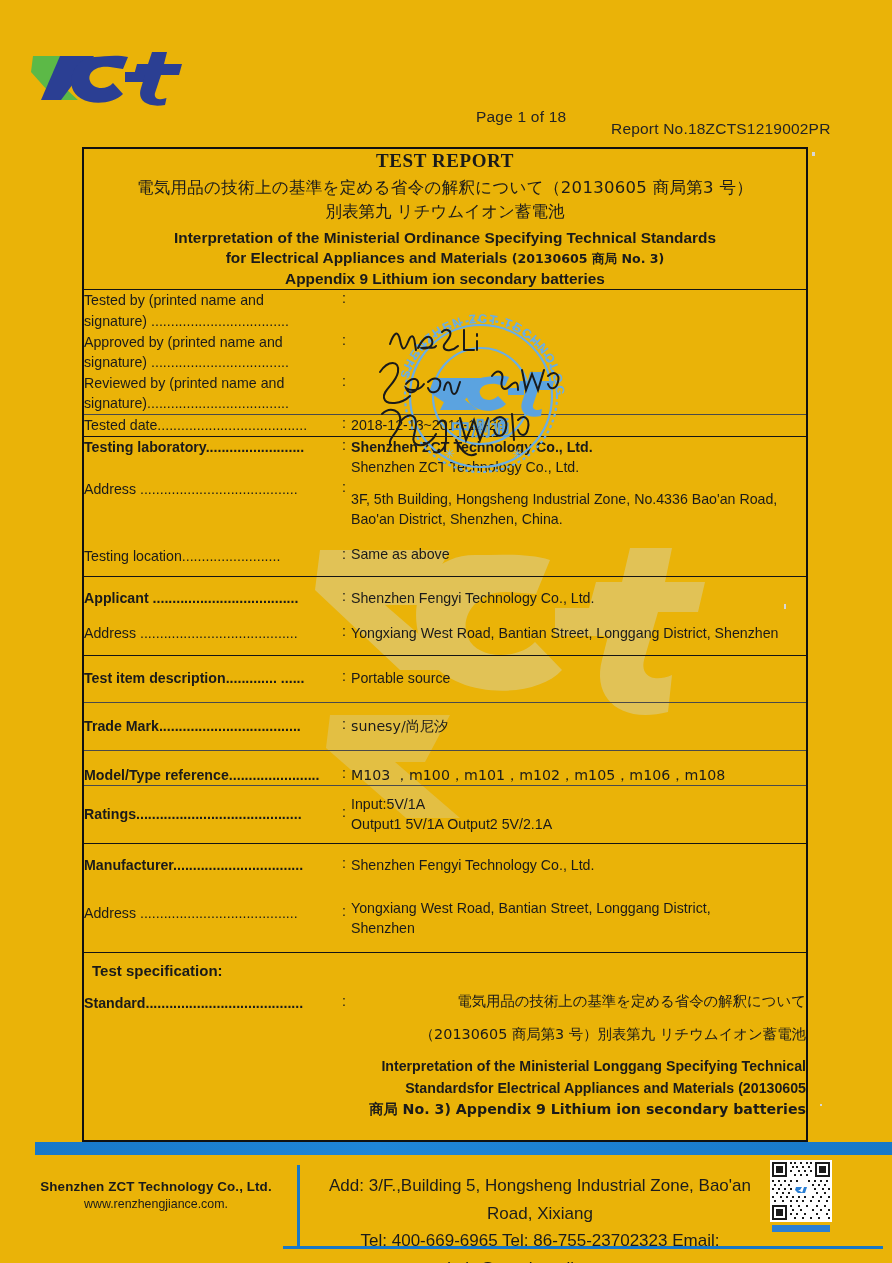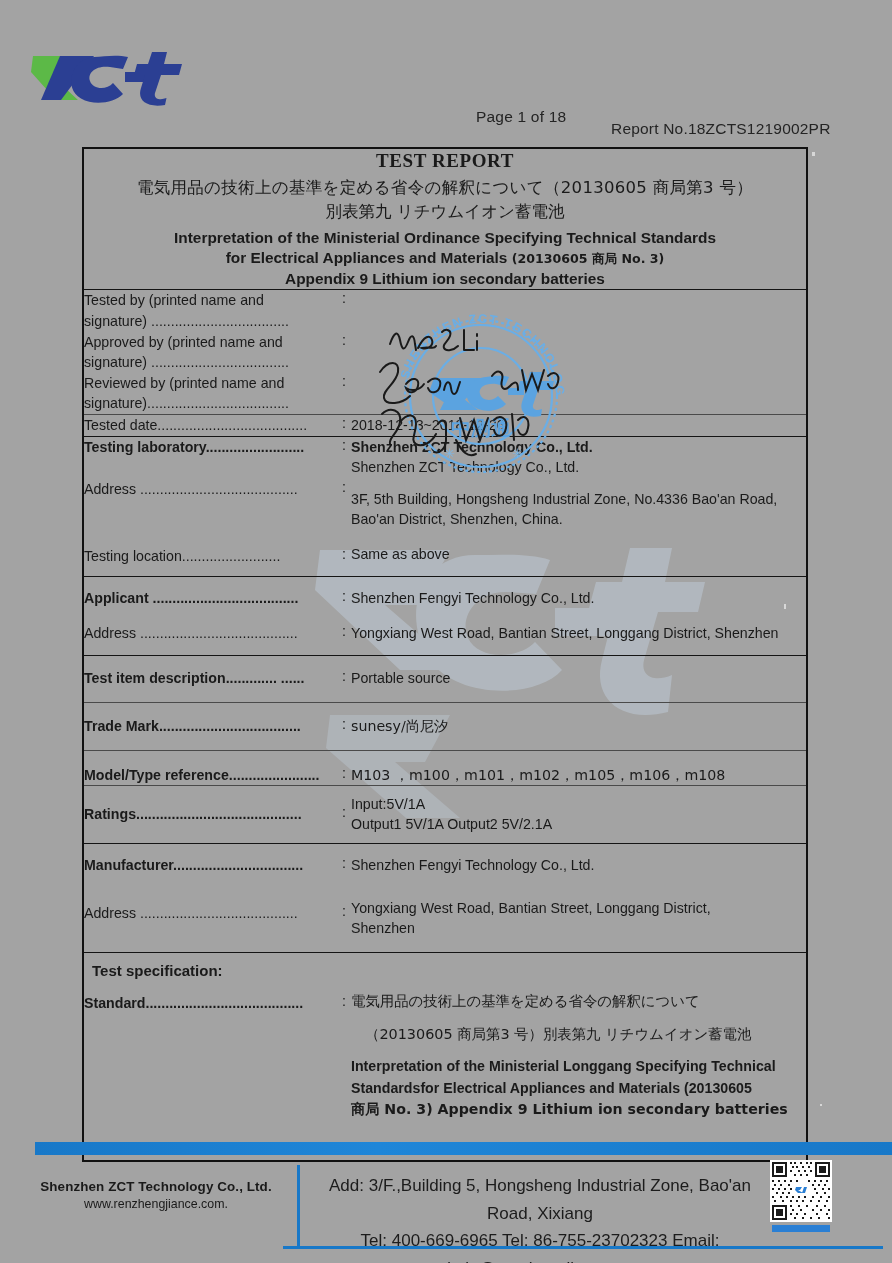--- a/index.html
+++ b/index.html
@@ -9,21 +9,21 @@
   }
   body {
     font-family: "Liberation Sans", sans-serif;
     color: #1a1a1a;
   }
   #page {
     position: relative;
     width: 892px;
     height: 1263px;
     overflow: hidden;
-    background: #a3a3a3;
+    background: #eab308;
   }
 
   
   .watermark {
     position: absolute;
     left: 300px;
     top: 520px;
     width: 420px;
     height: 330px;
     z-index: 0;
@@ -413,21 +413,21 @@
       </td>
     </tr>
 
     <tr class="rowsep">
       <td colspan="3" style="padding:9px 0 2px 8px;font-size:15px;font-weight:bold;">Test specification:</td>
     </tr>
 
     <tr>
       <td class="lab-cell bold" style="padding-top:12px;padding-bottom:40px;">Standard........................................</td>
       <td class="colon-col" style="padding-top:12px;">:</td>
-      <td class="val-cell" style="padding-top:10px;padding-bottom:40px;line-height:1.5;">
+      <td class="val-cell" style="padding-top:10px;padding-bottom:20px;line-height:1.5;text-align:right;">
         <span class="val-line jp" style="font-size:14.4px;">電気用品の技術上の基準を定める省令の解釈について</span>
         <span class="val-line jp gap-top" style="font-size:14.4px;padding-left:14px;">（20130605  商局第3 号）別表第九  リチウムイオン蓄電池</span>
         <span class="val-line gap-top bold">Interpretation of the Ministerial Longgang Specifying Technical</span>
         <span class="val-line bold">Standardsfor Electrical Appliances and Materials (20130605</span>
         <span class="val-line bold jp">商局  No. 3) Appendix 9 Lithium ion secondary batteries</span>
       </td>
     </tr>
 
   </tbody>
     </table>

